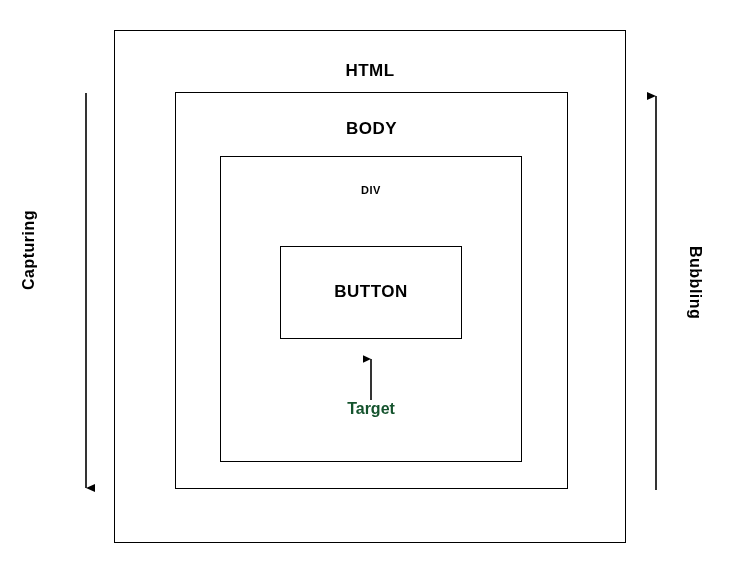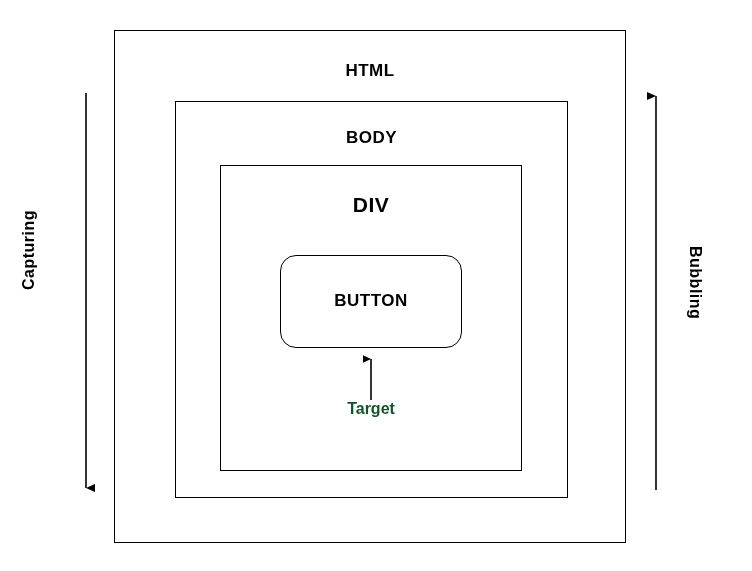--- a/index.html
+++ b/index.html
@@ -27,25 +27,25 @@
     right: 0;
     text-align: center;
     font-weight: bold;
     color: #000000;
     letter-spacing: 0.5px;
     white-space: nowrap;
   }
   #box-html   { left: 114px; top: 30px;  width: 512px; height: 513px; }
   #box-body   { left: 175px; top: 104px; width: 393px; height: 397px; }
   #box-div    { left: 220px; top: 168px; width: 302px; height: 306px; }
-  #box-button { left: 280px; top: 258px; width: 182px; height: 93px; border-radius: 16px; }
+  #box-button { left: 280px; top: 258px; width: 182px; height: 93px; }
 
   #label-html   { top: 30px;  font-size: 17px; }
   #label-body   { top: 26px;  font-size: 17px; }
-  #label-div    { top: 27px;  font-size: 21px; }
+  #label-div    { top: 27px;  font-size: 11px; }
   #label-button { top: 35px;  font-size: 17px; }
 
   .side-label {
     position: absolute;
     font-weight: bold;
     font-size: 16px;
     color: #000000;
     white-space: nowrap;
     letter-spacing: 0.5px;
   }
@@ -83,21 +83,21 @@
   }
 </style>
 </head>
 <body>
 
 <div id="canvas">
 
   <div class="box" id="box-html">
     <div class="box-label" id="label-html">HTML</div>
 
-    <div class="box" id="box-body" style="left:60px; top:70px;">
+    <div class="box" id="box-body" style="left:60px; top:61px;">
       <div class="box-label" id="label-body">BODY</div>
 
       <div class="box" id="box-div" style="left:44px; top:63px;">
         <div class="box-label" id="label-div">DIV</div>
 
         <div class="box" id="box-button" style="left:59px; top:89px;">
           <div class="box-label" id="label-button">BUTTON</div>
         </div>
 
       </div>

